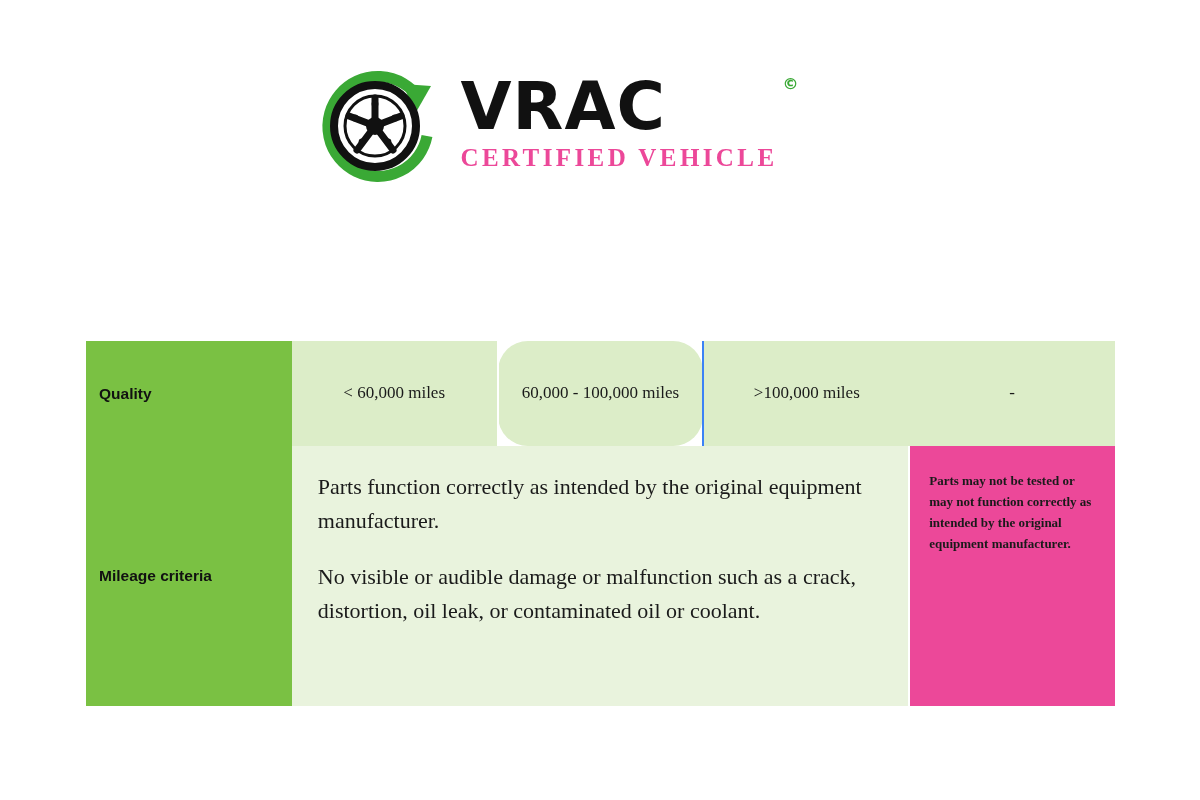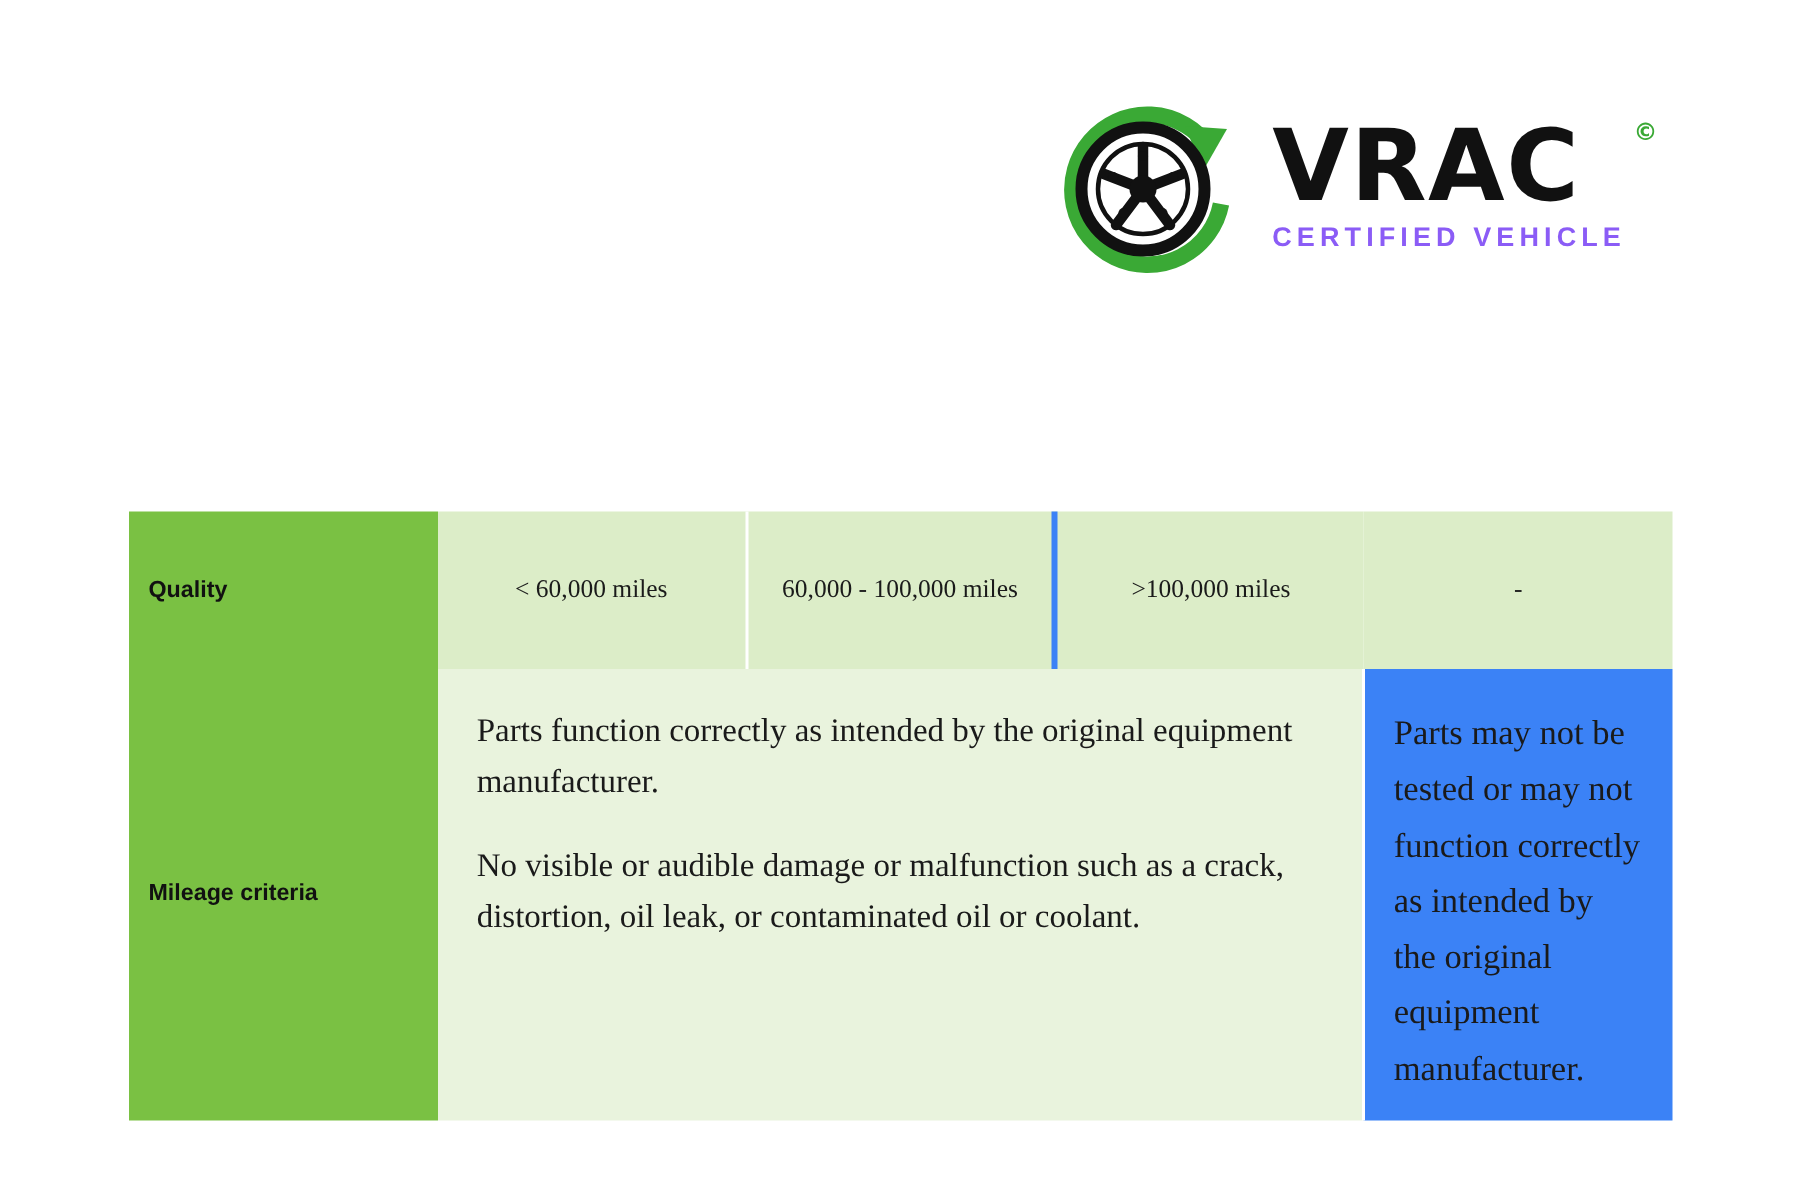--- a/index.html
+++ b/index.html
@@ -22,21 +22,21 @@
     background: #ffffff;
   }
 
   
   .logo-block {
     position: absolute;
     top: 52px;
     left: 0;
     width: 1084px;
     display: flex;
-    justify-content: flex-end;
+    justify-content: center;
     align-items: center;
   }
   .logo-inner {
     display: flex;
     align-items: center;
     gap: 14px;
   }
   .logo-mark {
     width: 140px;
     height: 140px;
@@ -59,25 +59,25 @@
   }
   .logo-vrac .copyright {
     position: absolute;
     top: 2px;
     right: -22px;
     font-size: 16px;
     font-weight: bold;
     color: #3aa935;
   }
   .logo-sub {
-    font-family: Liberation Sans, sans-serif;
-    font-weight: bold;
-    font-size: 18px;
+    font-family: Liberation Serif, serif;
+    font-weight: bold;
+    font-size: 25px;
     letter-spacing: 3.4px;
-    color: #8b5cf6;
+    color: #ec4899;
     margin-top: 5px;
   }
   .logo-recycler {
     font-family: "DejaVu Sans", sans-serif;
     font-weight: bold;
     font-size: 47px;
     letter-spacing: 1.5px;
     color: #3aa935;
     margin-top: 6px;
   }
@@ -140,40 +140,42 @@
     background: #dcedc8;
     text-align: center;
     font-size: 17px;
     color: #1a1a1a;
     height: 97px;
     padding: 4px 20px !important;
     line-height: 1.35;
   }
   .mileage-row td.sep {
     border-left: 2px solid #ffffff;
-    border-right: 4px solid #3b82f6;
+    border-right: 2px solid #3b82f6;
+    border-radius: 30px;
   }
 
   .quality-row td.data {
     background: #e9f3dd;
     vertical-align: top;
     font-size: 22px;
     color: #1a1a1a;
     height: 220px;
     line-height: 1.55;
   }
   .quality-row td.criteria-main {
     padding: 24px 26px 16px 26px !important;
     border-right: 2px solid #ffffff;
   }
   .quality-row td.criteria-u {
     padding: 24px 20px 16px 19px !important;
-    background: #3b82f6;
-    font-size: 23px;
+    background: #ec4899;
+    font-size: 13px;
     line-height: 1.62;
+    font-weight: bold;
   }
   .criteria-p {
     margin: 0 0 22px 0;
   }
   .criteria-p.last {
     margin-bottom: 0;
   }
 </style>
 </head>
 <body>

